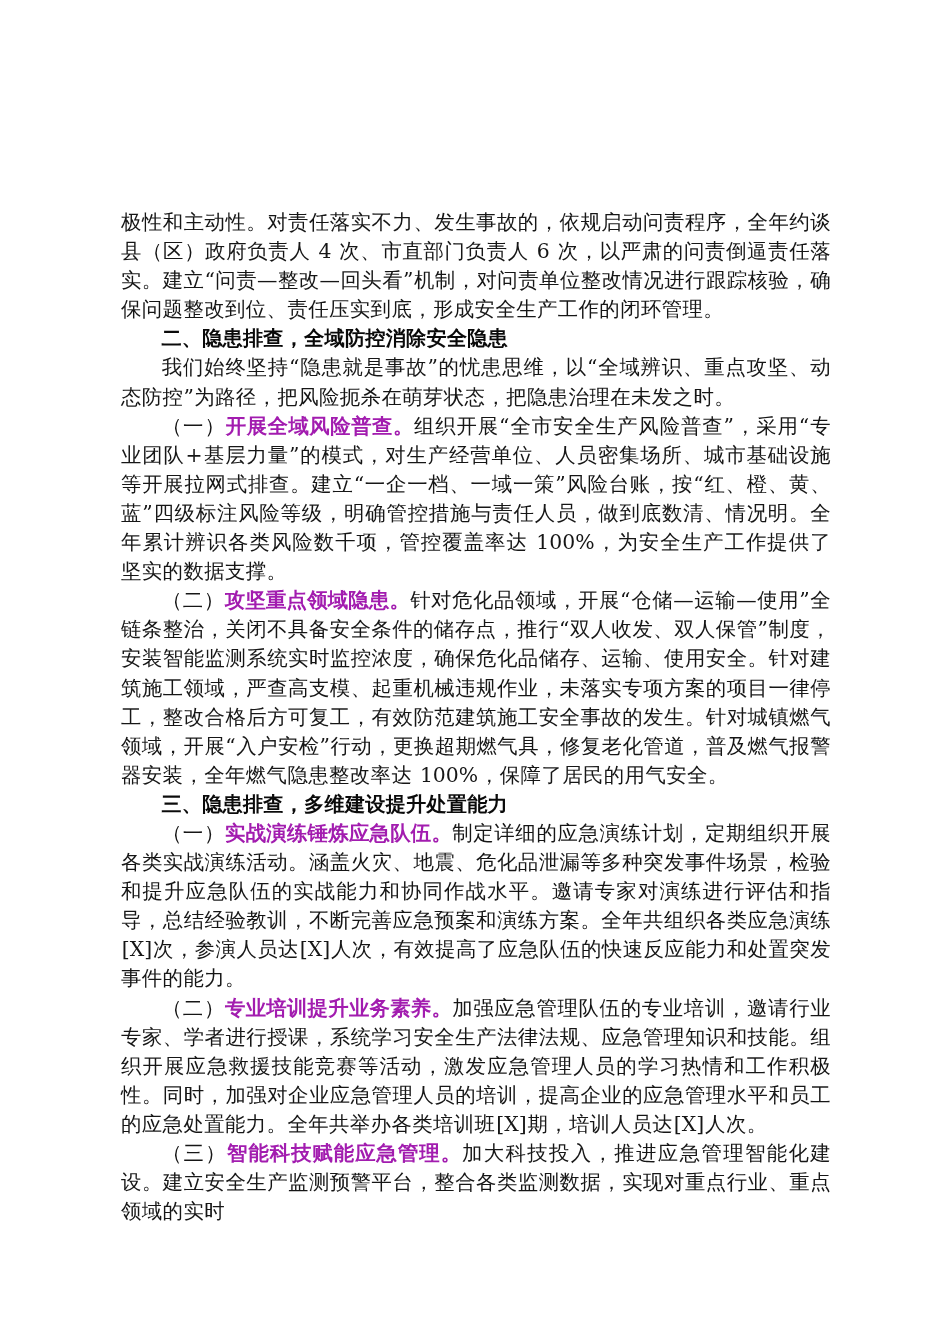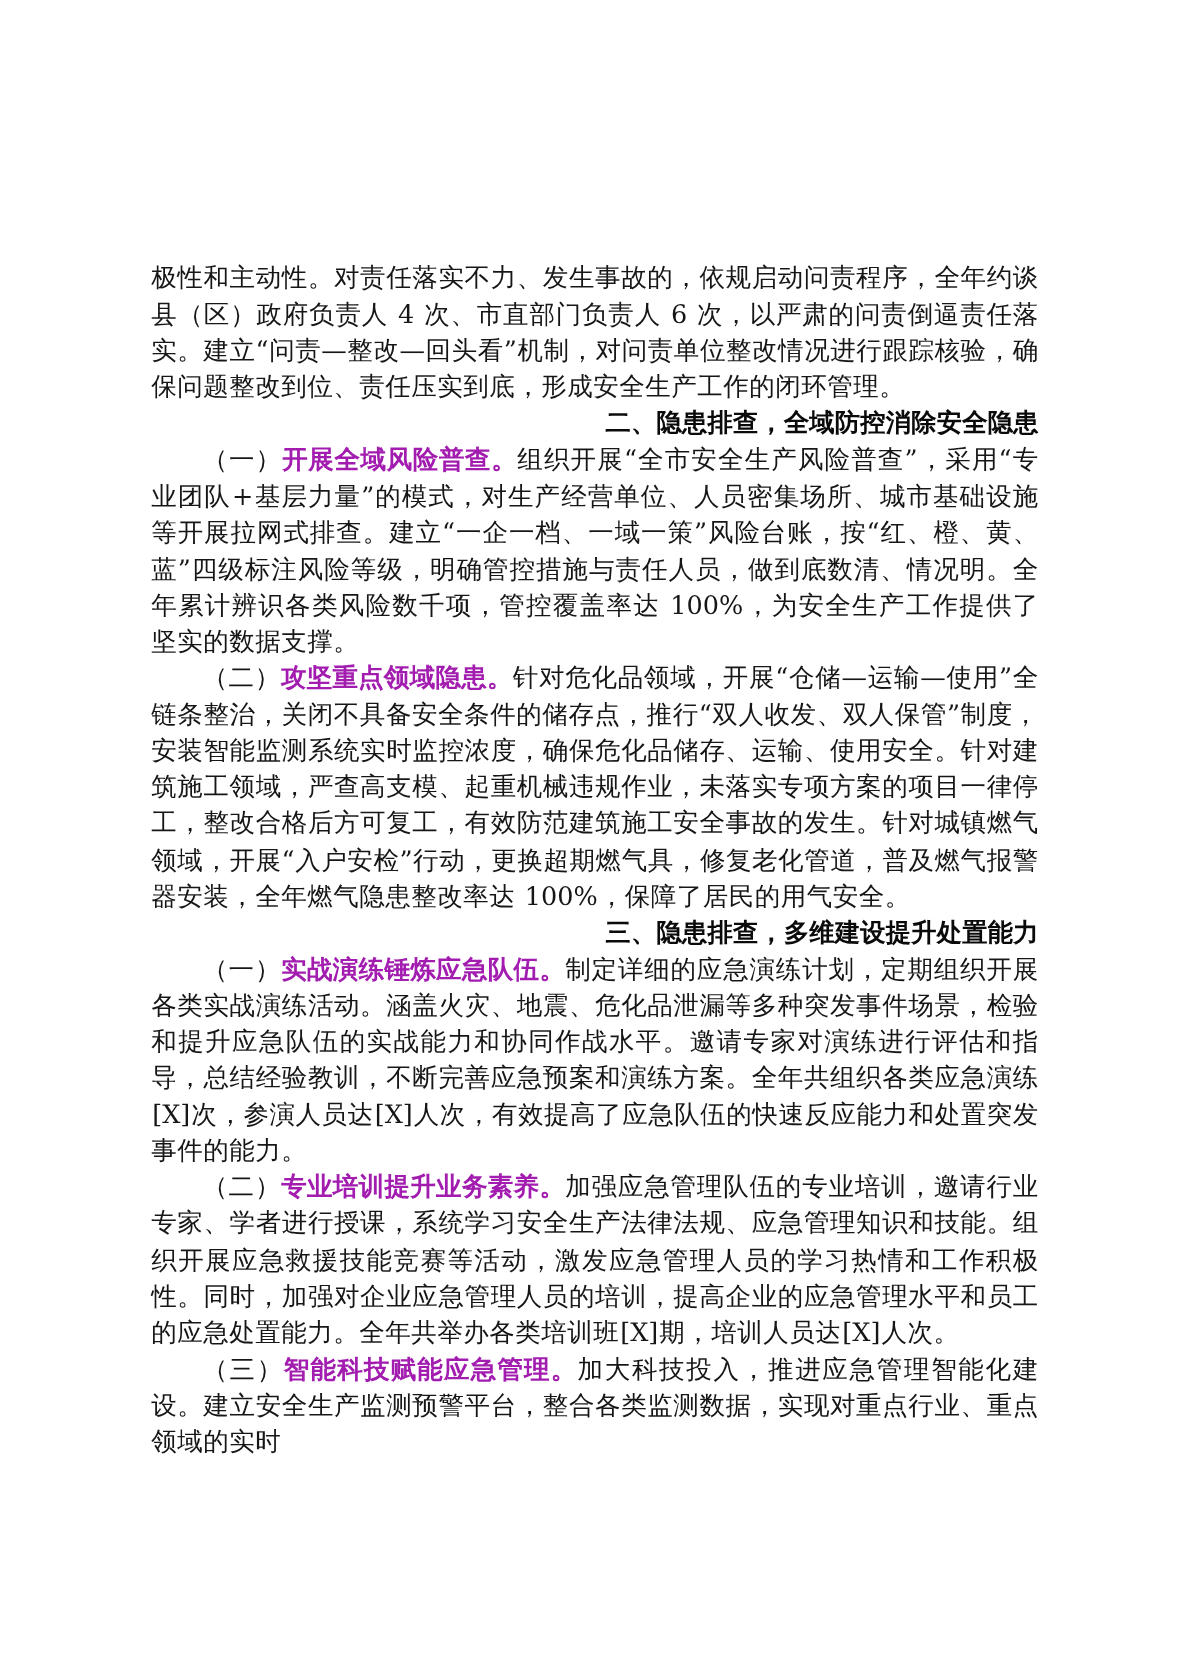--- a/index.html
+++ b/index.html
@@ -49,21 +49,21 @@
   
   p.section-heading {
     margin: 0;
     padding: 0;
     font-family: "DejaVu Sans", "Liberation Sans", sans-serif;
     font-size: 20.2px;
     line-height: 29.1px;
     font-weight: 700;
     color: #0a0a0a;
     text-indent: 2em;
-    text-align: right;
+    text-align: left;
     letter-spacing: 0.01em;
     word-break: break-all;
   }
   
   .sub-title {
     font-family: "DejaVu Sans", "Liberation Sans", sans-serif;
     font-weight: 700;
     color: #a21caf;
     letter-spacing: 0;
   }
@@ -79,20 +79,21 @@
     padding: 0 0.04em;
   }
 </style>
 </head>
 <body>
 
 <div class="page">
   <div class="text-column" id="text-column">
       <p class="para cont">极性和主动性。对责任落实不力、发生事故的，依规启动问责程序，全年约谈县（区）政府负责人 <span class="num">4</span> 次、市直部门负责人 <span class="num">6</span> 次，以严肃的问责倒逼责任落实。建立“问责—整改—回头看”机制，对问责单位整改情况进行跟踪核验，确保问题整改到位、责任压实到底，形成安全生产工作的闭环管理。</p>
       <p class="section-heading">二、隐患排查，全域防控消除安全隐患</p>
+      <p class="para indent">我们始终坚持“隐患就是事故”的忧患思维，以“全域辨识、重点攻坚、动态防控”为路径，把风险扼杀在萌芽状态，把隐患治理在未发之时。</p>
       <p class="para indent"><span class="paren">（一）</span><span class="sub-title">开展全域风险普查</span><span class="sub-title">。</span><span>组织开展“全市安全生产风险普查”，采用“专业团队<span class="num">+</span>基层力量”的模式，对生产经营单位、人员密集场所、城市基础设施等开展拉网式排查。建立“一企一档、一域一策”风险台账，按“红、橙、黄、蓝”四级标注风险等级，明确管控措施与责任人员，做到底数清、情况明。全年累计辨识各类风险数千项，管控覆盖率达 <span class="num">100%</span>，为安全生产工作提供了坚实的数据支撑。</span></p>
       <p class="para indent"><span class="paren">（二）</span><span class="sub-title">攻坚重点领域隐患</span><span class="sub-title">。</span><span>针对危化品领域，开展“仓储—运输—使用”全链条整治，关闭不具备安全条件的储存点，推行“双人收发、双人保管”制度，安装智能监测系统实时监控浓度，确保危化品储存、运输、使用安全。针对建筑施工领域，严查高支模、起重机械违规作业，未落实专项方案的项目一律停工，整改合格后方可复工，有效防范建筑施工安全事故的发生。针对城镇燃气领域，开展“入户安检”行动，更换超期燃气具，修复老化管道，普及燃气报警器安装，全年燃气隐患整改率达 <span class="num">100%</span>，保障了居民的用气安全。</span></p>
       <p class="section-heading">三、隐患排查，多维建设提升处置能力</p>
       <p class="para indent"><span class="paren">（一）</span><span class="sub-title">实战演练锤炼应急队伍</span><span class="sub-title">。</span><span>制定详细的应急演练计划，定期组织开展各类实战演练活动。涵盖火灾、地震、危化品泄漏等多种突发事件场景，检验和提升应急队伍的实战能力和协同作战水平。邀请专家对演练进行评估和指导，总结经验教训，不断完善应急预案和演练方案。全年共组织各类应急演练<span class="num">[X]</span>次，参演人员达<span class="num">[X]</span>人次，有效提高了应急队伍的快速反应能力和处置突发事件的能力。</span></p>
       <p class="para indent"><span class="paren">（二）</span><span class="sub-title">专业培训提升业务素养</span><span class="sub-title">。</span><span>加强应急管理队伍的专业培训，邀请行业专家、学者进行授课，系统学习安全生产法律法规、应急管理知识和技能。组织开展应急救援技能竞赛等活动，激发应急管理人员的学习热情和工作积极性。同时，加强对企业应急管理人员的培训，提高企业的应急管理水平和员工的应急处置能力。全年共举办各类培训班<span class="num">[X]</span>期，培训人员达<span class="num">[X]</span>人次。</span></p>
       <p class="para indent"><span class="paren">（三）</span><span class="sub-title">智能科技赋能应急管理</span><span class="sub-title">。</span><span>加大科技投入，推进应急管理智能化建设。建立安全生产监测预警平台，整合各类监测数据，实现对重点行业、重点领域的实时</span></p>
     </div>
 </div>
 
 </body></html>

